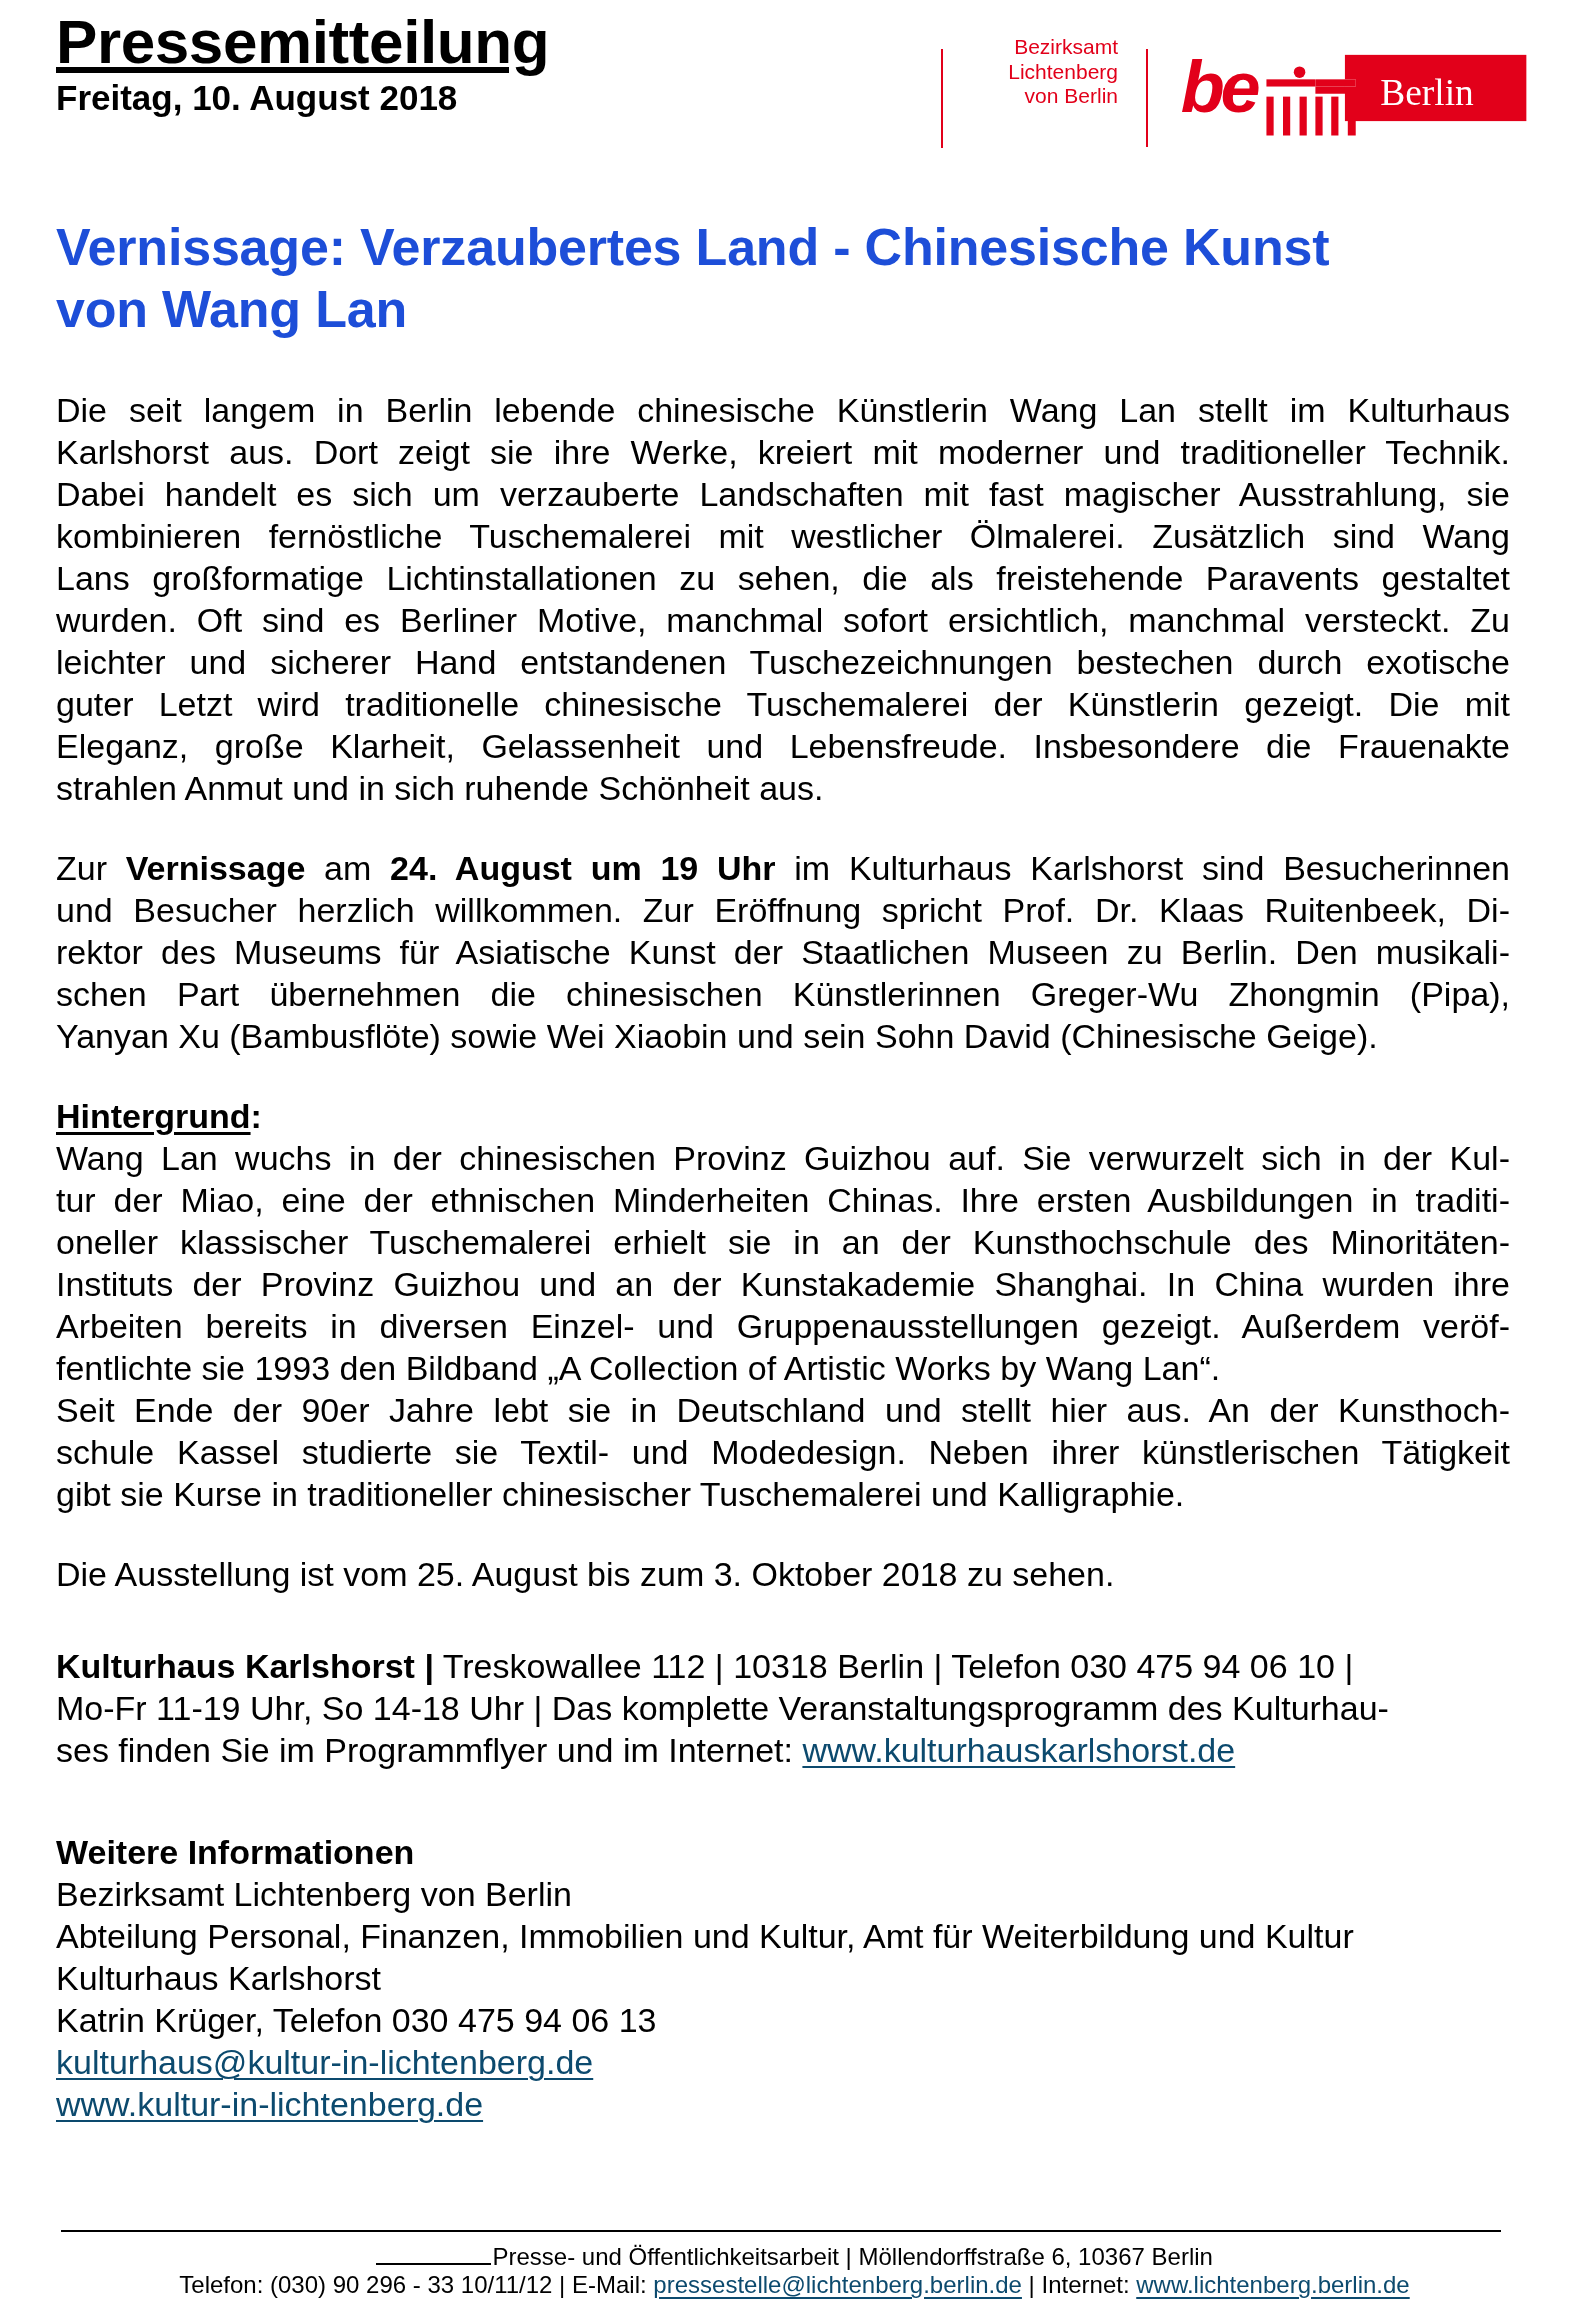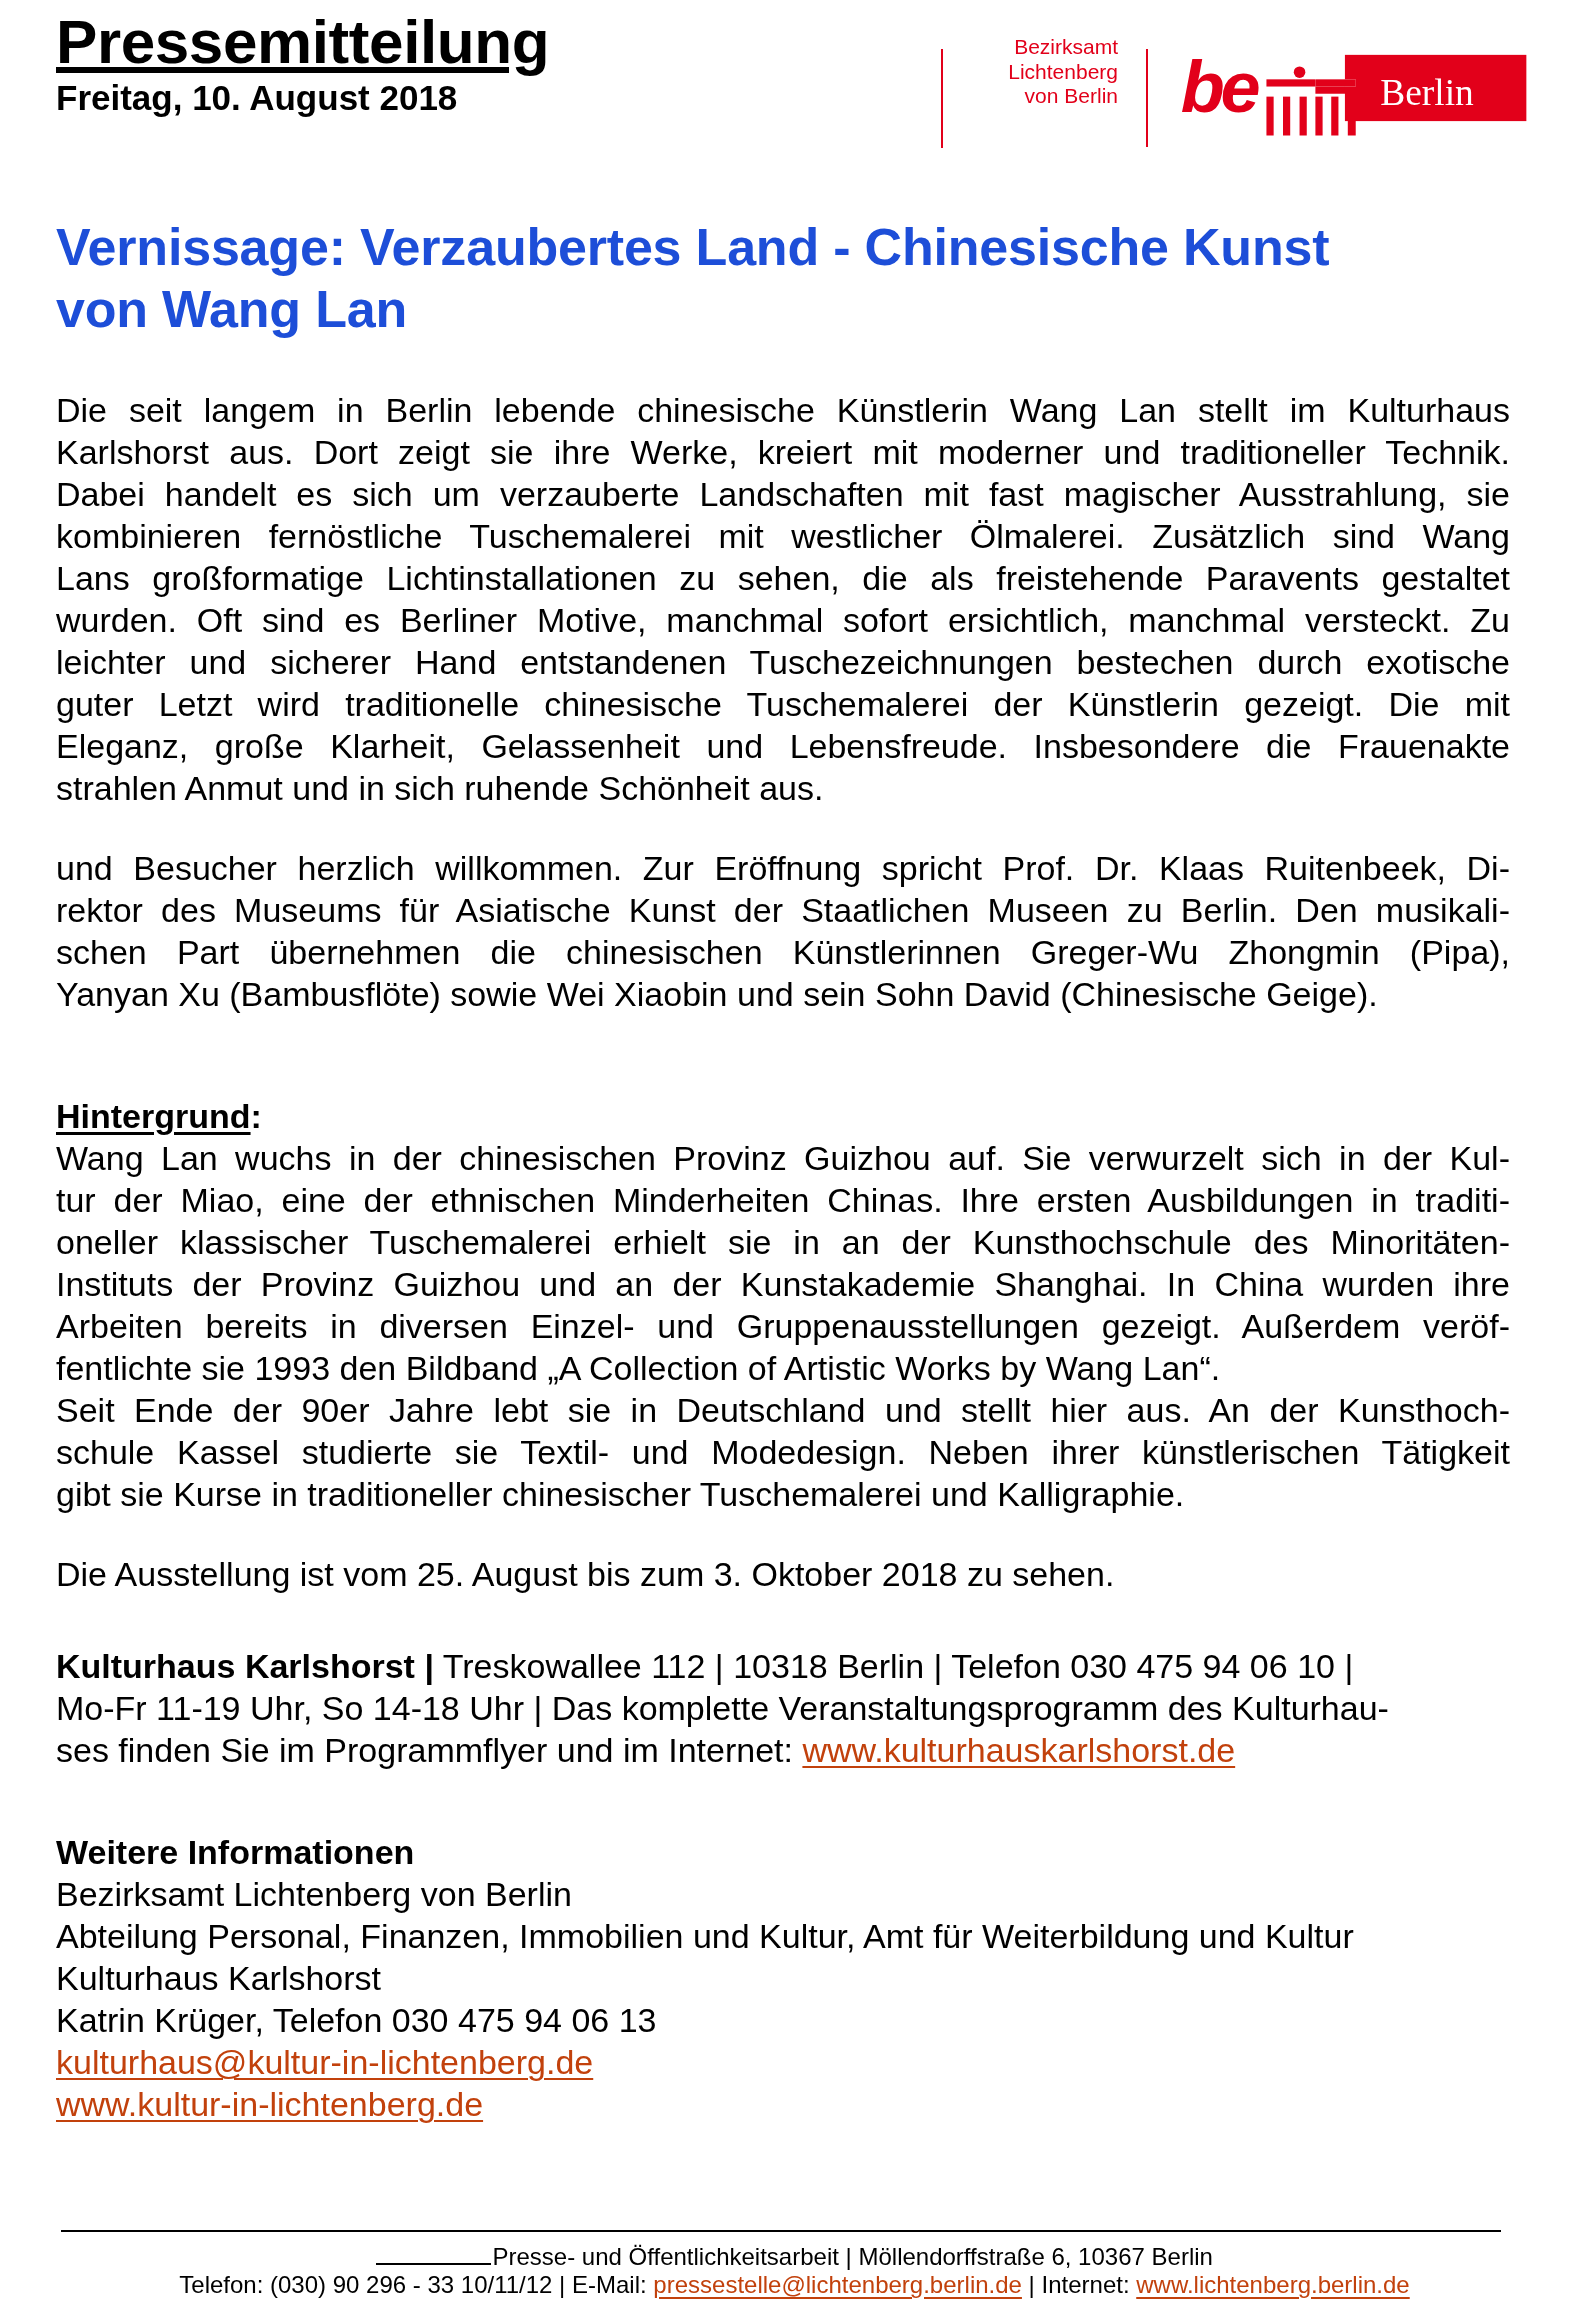--- a/index.html
+++ b/index.html
@@ -15,21 +15,21 @@
 
   #berlin-logo { position: absolute; left: 1175px; top: 49px; width: 360px; height: 101px; }
 
   #headline { left: 56px; top: 216px; width: 1477px; color: #1d4ed8; font-weight: bold; font-size: 52px; line-height: 62px; letter-spacing: -0.2px; }
 
   .para { position: absolute; left: 56px; width: 1454px; font-size: 34px; line-height: 42px; text-align: justify; }
   .line { display: block; text-align: justify; text-align-last: justify; white-space: nowrap; }
   .line.end { text-align-last: left; }
   .b { font-weight: bold; }
   .u { text-decoration: underline; text-decoration-thickness: 2.9px; text-underline-offset: 4.3px; }
-  a, .link { color: #c2410c; text-decoration: underline; text-decoration-thickness: 2.2px; text-underline-offset: 4.3px; }
+  a, .link { color: #0c4a6e; text-decoration: underline; text-decoration-thickness: 2.2px; text-underline-offset: 4.3px; }
 
   #footer-rule { position: absolute; left: 61px; top: 2230px; width: 1440px; height: 0; border-top: 2.2px solid #000; }
   #footer-line1 { position: absolute; left: 0; width: 1589px; top: 2240px; text-align: center; font-size: 24px; line-height: 29px; }
   #footer-line2 { position: absolute; left: 0; width: 1589px; top: 2270px; text-align: center; font-size: 24px; line-height: 29px; }
   .uscore { display: inline-block; width: 115px; border-bottom: 2.2px solid #000; height: 23px; vertical-align: baseline; margin-right: 1.4px; }
 </style>
 </head>
 <body>
 
 <div id="doc-title" class="abs">Pressemitteilung</div>
@@ -76,20 +76,21 @@
   <span class="line">kombinieren fernöstliche Tuschemalerei mit westlicher Ölmalerei. Zusätzlich sind Wang</span>
   <span class="line">Lans großformatige Lichtinstallationen zu sehen, die als freistehende Paravents gestaltet</span>
   <span class="line">wurden. Oft sind es Berliner Motive, manchmal sofort ersichtlich, manchmal versteckt. Zu</span>
   <span class="line">leichter und sicherer Hand entstandenen Tuschezeichnungen bestechen durch exotische</span>
   <span class="line">guter Letzt wird traditionelle chinesische Tuschemalerei der Künstlerin gezeigt. Die mit</span>
   <span class="line">Eleganz, große Klarheit, Gelassenheit und Lebensfreude. Insbesondere die Frauenakte</span>
   <span class="line end">strahlen Anmut und in sich ruhende Schönheit aus.</span>
 </div>
 
 <div class="para" style="top:847px;">
+  <span class="line"><span>Zur </span><span class="b">Vernissage</span><span> am </span><span class="b">24. August um 19 Uhr</span><span> im Kulturhaus Karlshorst sind Besucherinnen</span></span>
   <span class="line">und Besucher herzlich willkommen. Zur Eröffnung spricht Prof. Dr. Klaas Ruitenbeek, Di-</span>
   <span class="line">rektor des Museums für Asiatische Kunst der Staatlichen Museen zu Berlin. Den musikali-</span>
   <span class="line">schen Part übernehmen die chinesischen Künstlerinnen Greger-Wu Zhongmin (Pipa),</span>
   <span class="line end">Yanyan Xu (Bambusflöte) sowie Wei Xiaobin und sein Sohn David (Chinesische Geige).</span>
 </div>
 
 <div class="para" style="top:1095px;">
   <span class="line end b"><span class="u">Hintergrund</span><span>:</span></span>
   <span class="line">Wang Lan wuchs in der chinesischen Provinz Guizhou auf. Sie verwurzelt sich in der Kul-</span>
   <span class="line">tur der Miao, eine der ethnischen Minderheiten Chinas. Ihre ersten Ausbildungen in traditi-</span>

